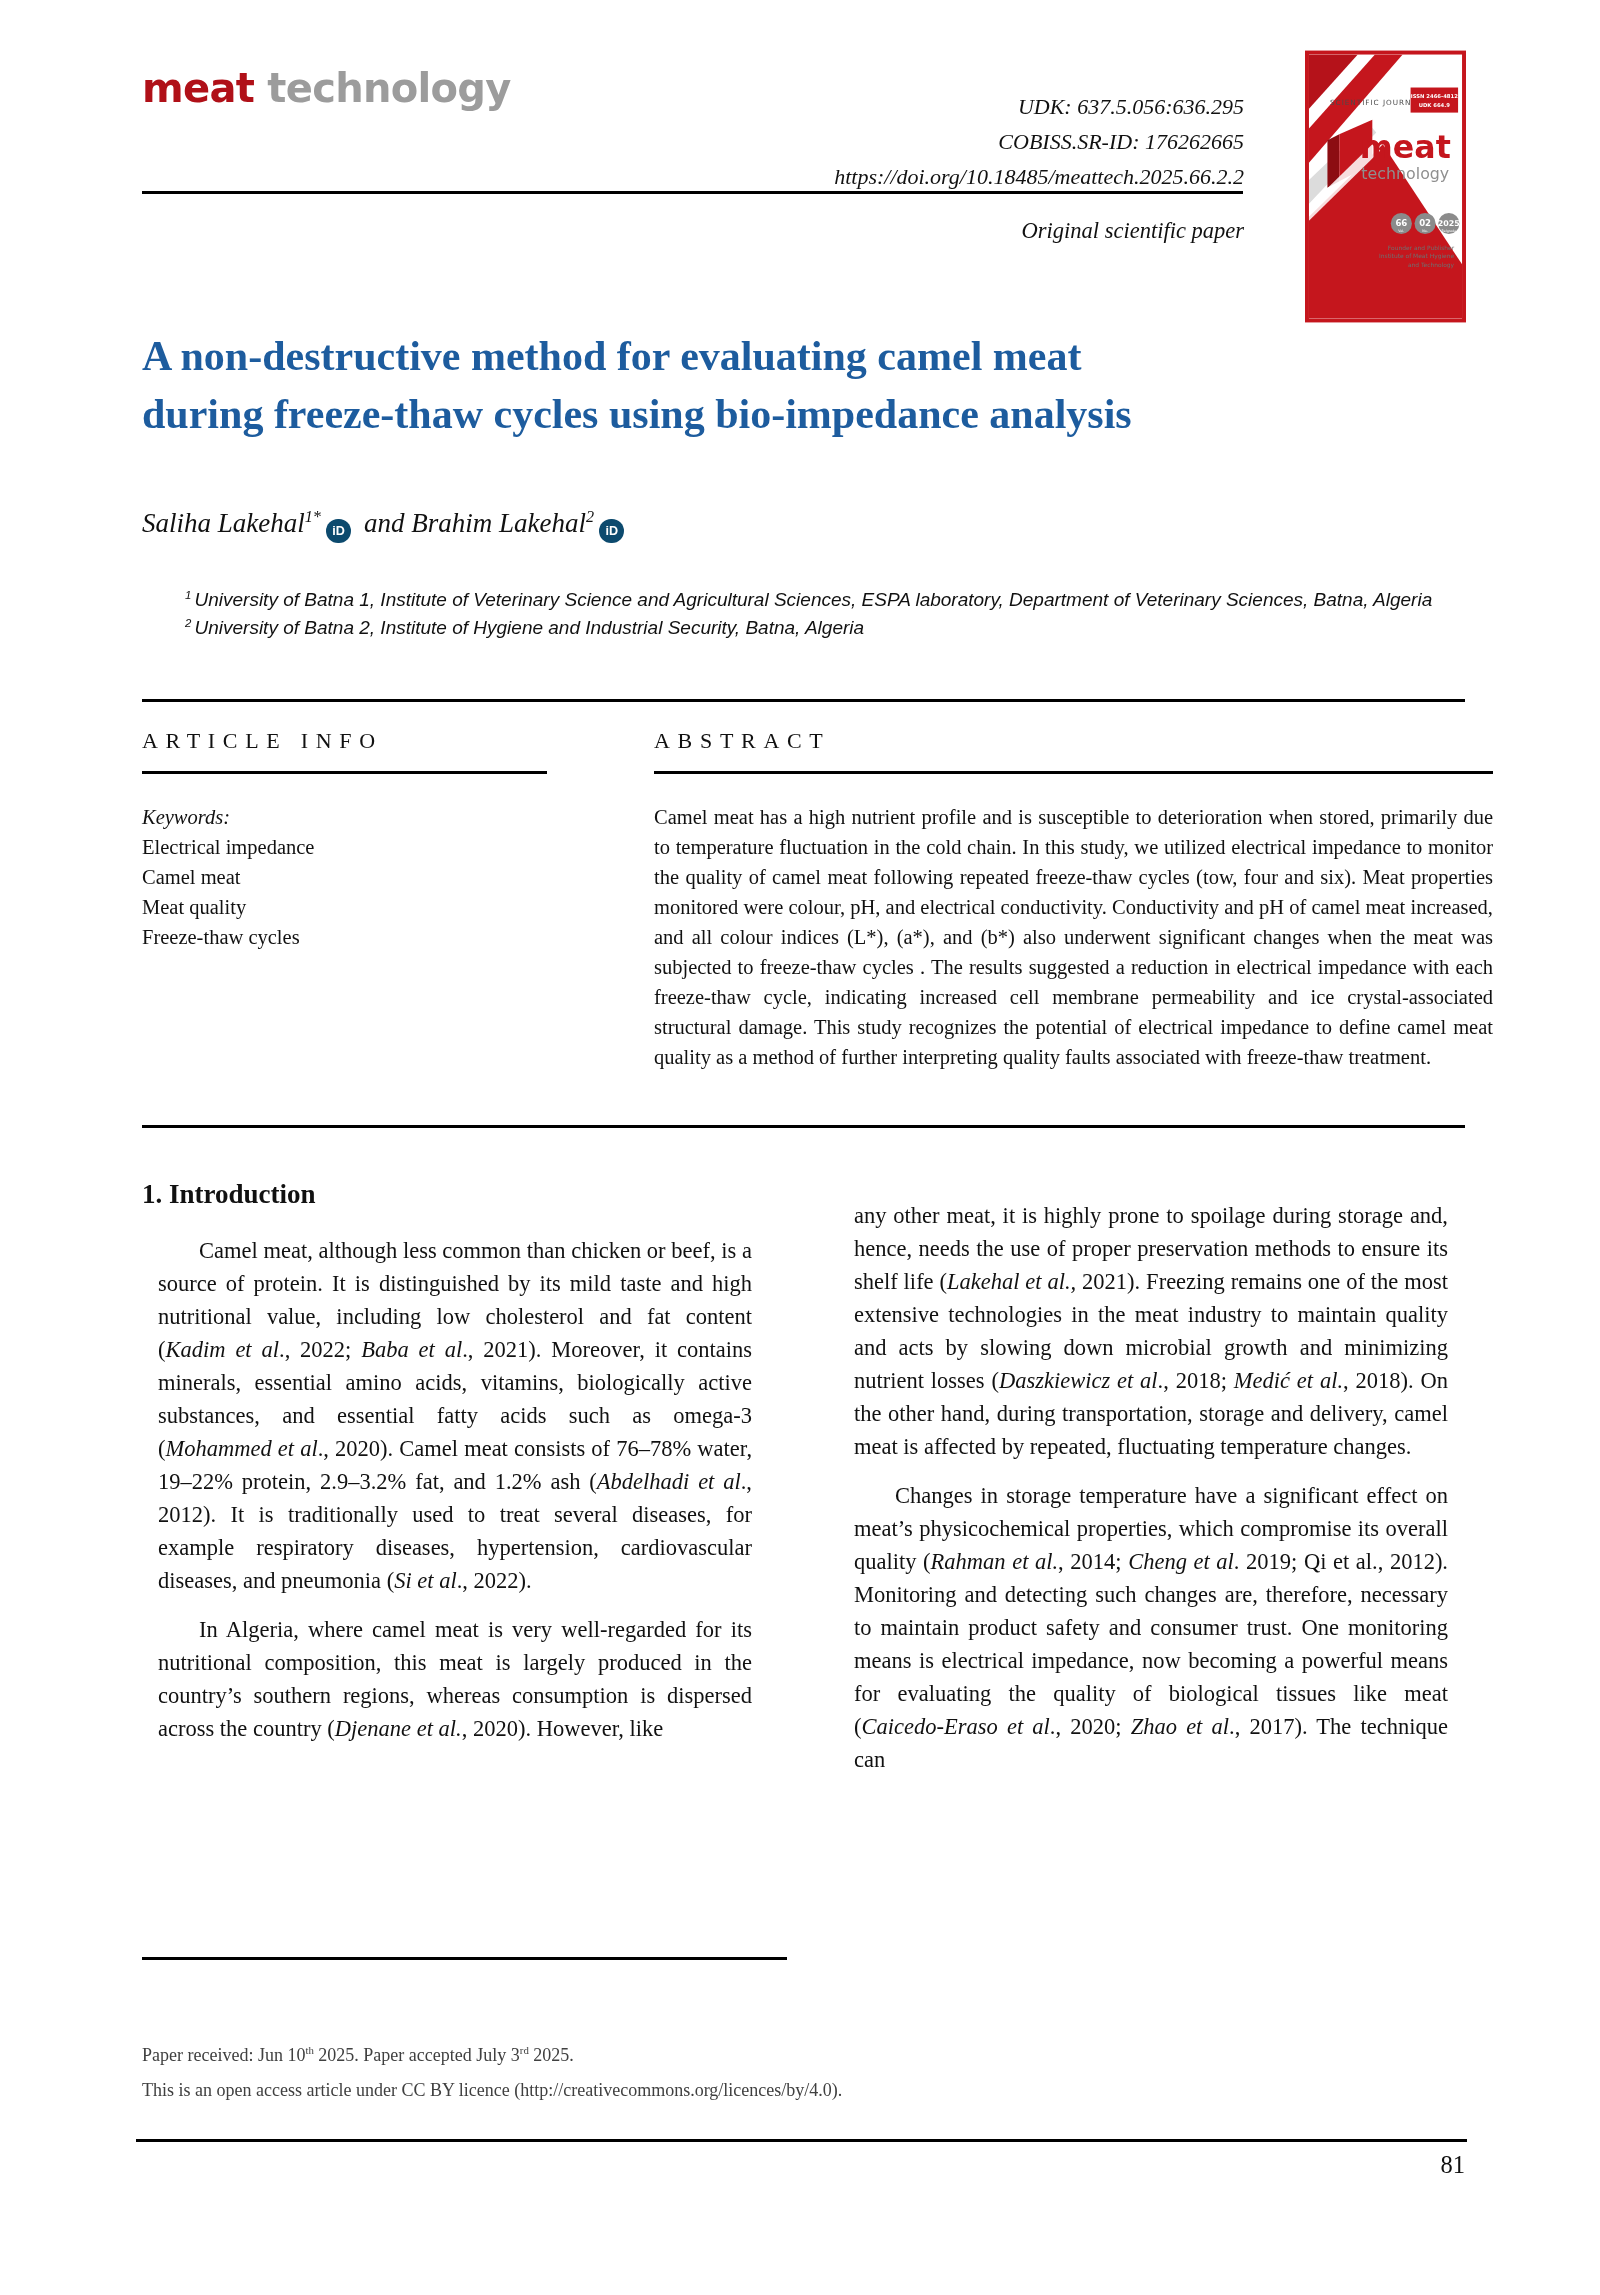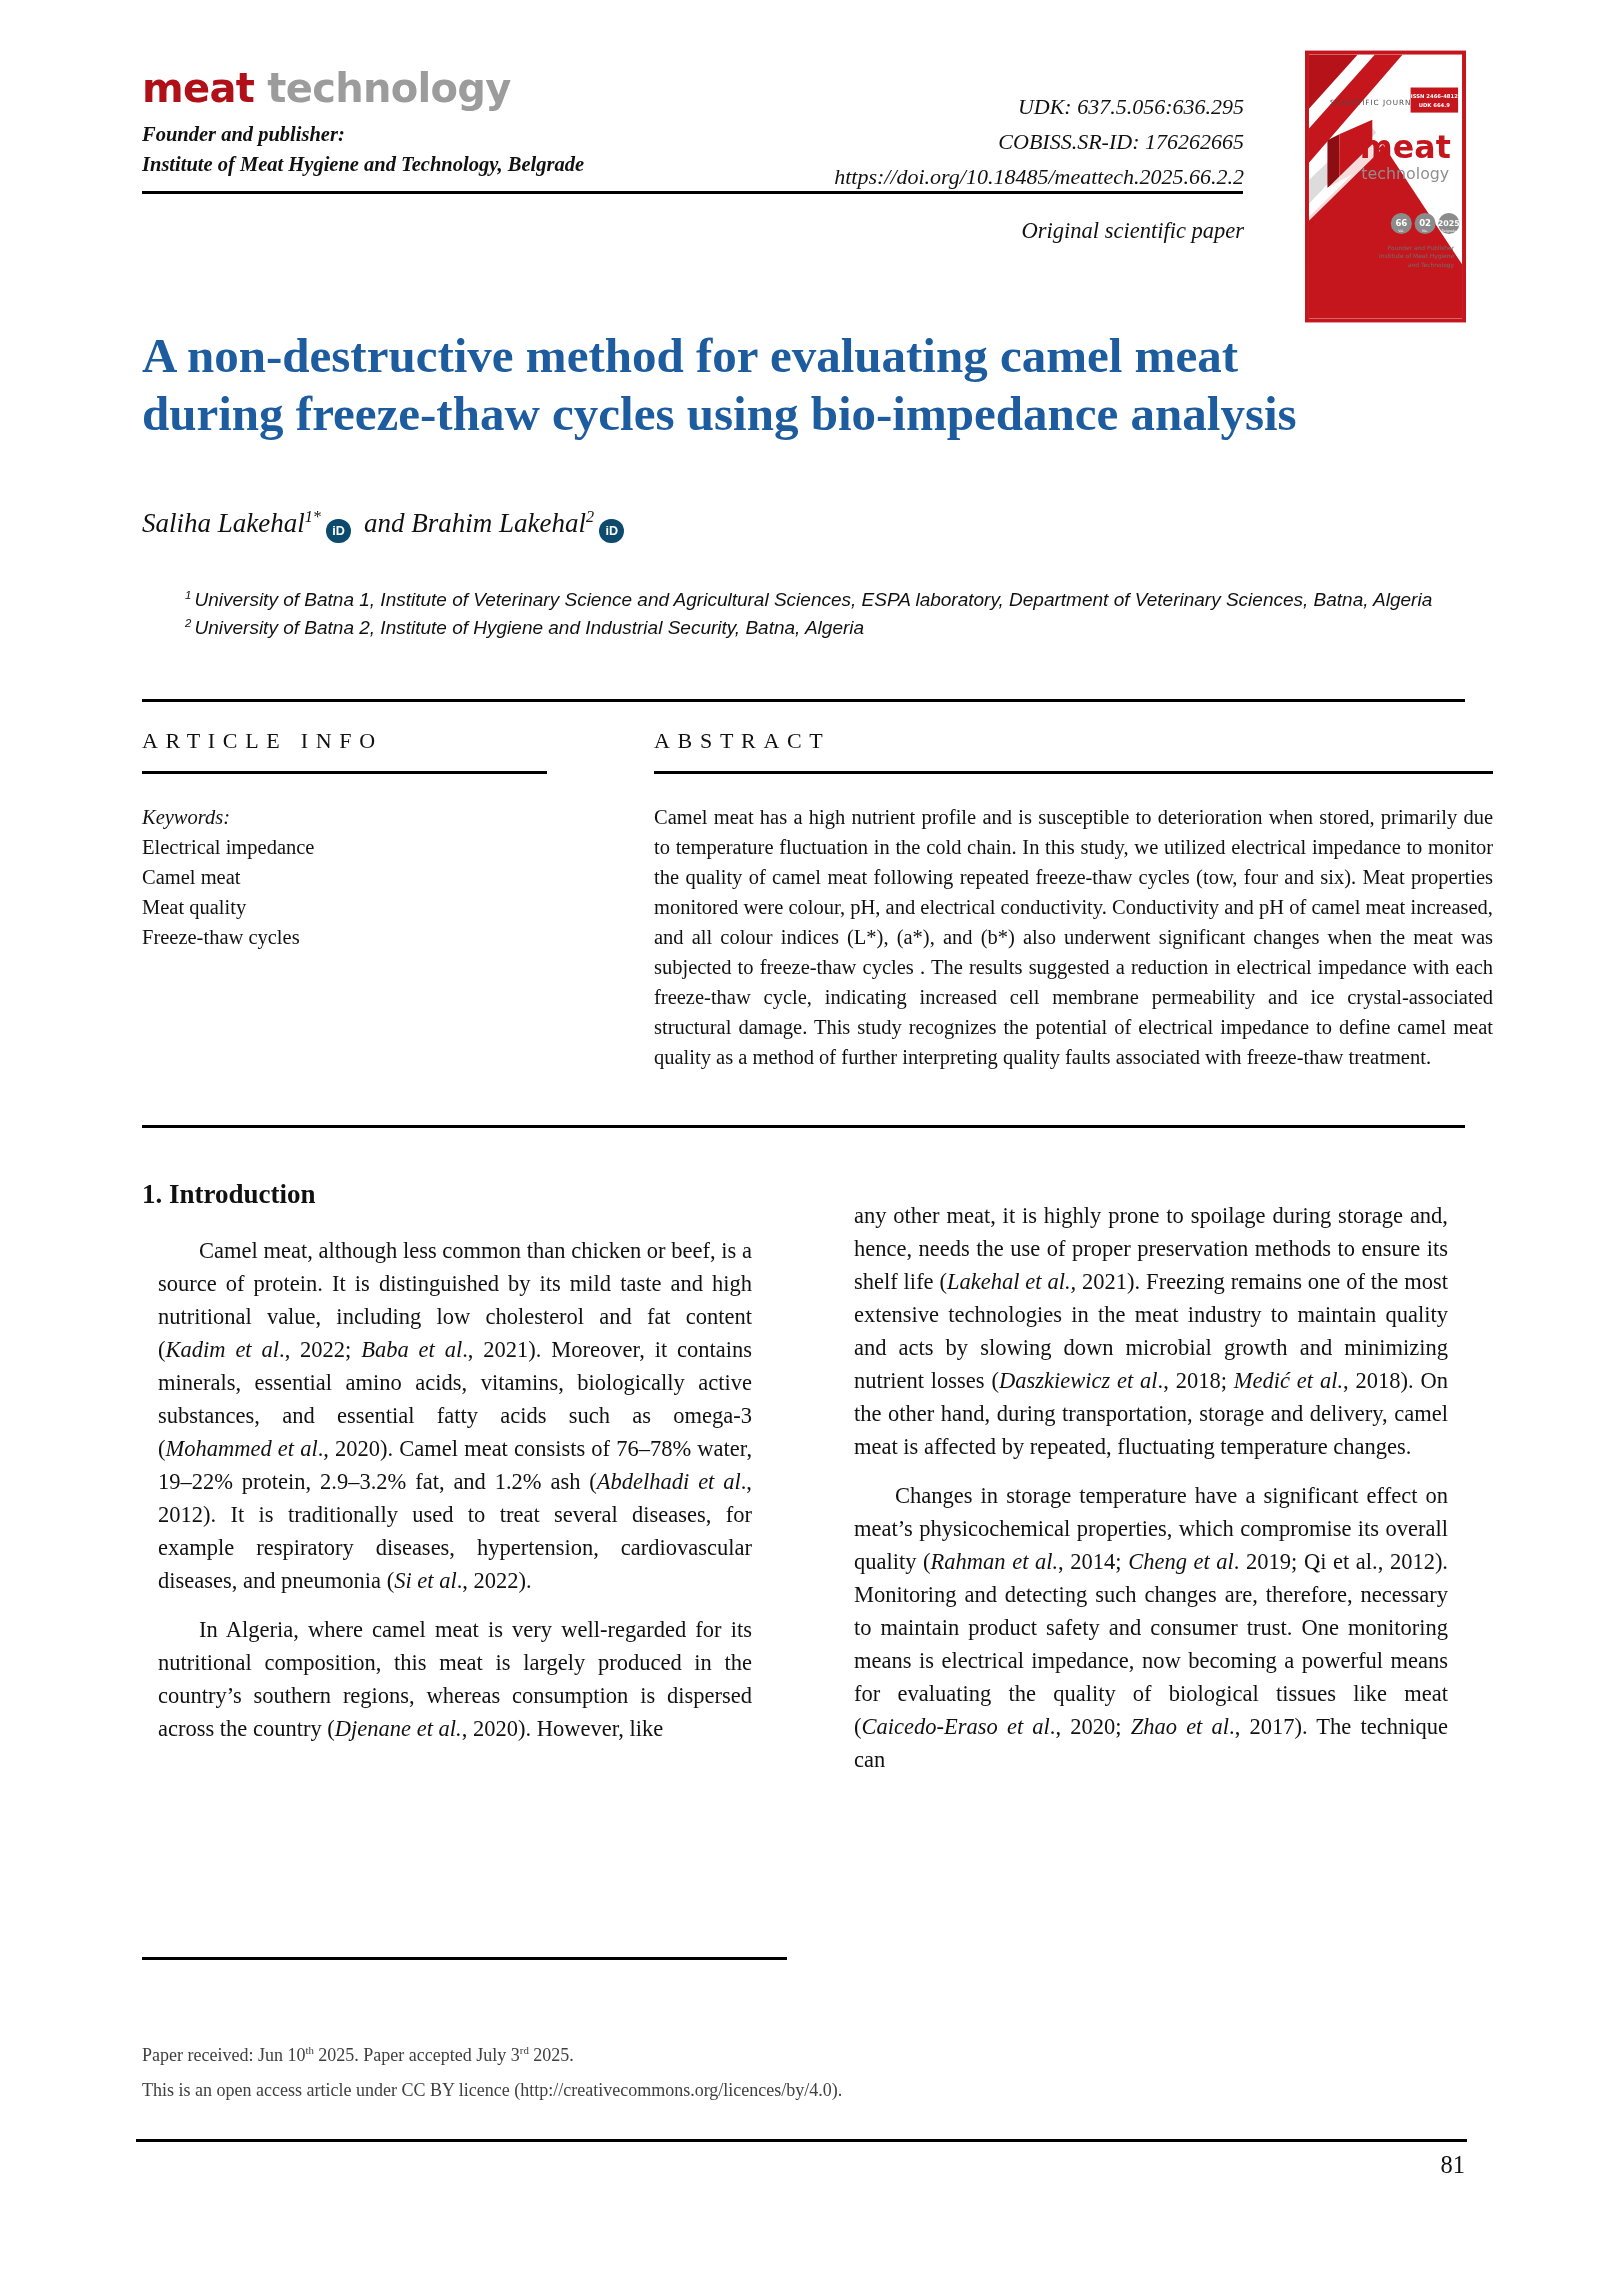--- a/index.html
+++ b/index.html
@@ -24,21 +24,21 @@
   .hdr-right{position:absolute;right:357px;top:89px;text-align:right;font-style:italic;font-size:22px;line-height:35px;}
   .rule{position:absolute;background:#000;}
   .hdr-rule{left:142px;top:191px;width:1101px;height:2.6px;}
   .paper-type{position:absolute;right:357px;top:218px;font-style:italic;font-size:22.5px;}
 
   
   .cover{position:absolute;left:1305px;top:50px;width:161px;height:273px;}
 
   
   .title{position:absolute;left:142px;top:327px;width:1171px;
-         font-size:49px;font-weight:bold;color:#1d5c9e;line-height:58px;}
+         font-size:42px;font-weight:bold;color:#1d5c9e;line-height:58px;}
   .authors{position:absolute;left:142px;top:508px;font-style:italic;font-size:27px;}
   .orcid-badge{display:inline-block;width:24.5px;height:24.5px;border-radius:50%;
     background:#0c4a6e;color:#fff;font-family:"Liberation Sans",sans-serif;
     font-style:normal;font-weight:bold;font-size:12.6px;line-height:24.5px;text-align:center;
     vertical-align:-2.6px;margin:0 6.6px 0 5.3px;}
   .affils{position:absolute;left:142px;top:586px;width:1323px;
     font-family:"Liberation Sans",sans-serif;font-style:italic;font-size:19px;line-height:28px;}
   .affil{padding-left:16px;text-indent:-16px;margin-left:43px;}
 
   .rule-1{left:142px;top:699px;width:1323px;height:2.6px;}
@@ -72,24 +72,20 @@
   .bot-rule{left:136px;top:2139px;width:1331px;height:3.3px;}
   .pageno{position:absolute;right:136px;top:2151px;font-size:24.5px;}
 </style>
 </head>
 <body>
 
 <div class="page">
 
   <div class="hdr-left">
     <div class="logo"><span class="meat">meat</span> <span class="tech">technology</span></div>
-    <div class="hdr-founder">
-      <div>Founder and publisher:</div>
-      <div>Institute of Meat Hygiene and Technology, Belgrade</div>
-    </div>
   </div>
 
   <div class="hdr-right">
     <div>UDK: 637.5.056:636.295</div>
     <div>COBISS.SR-ID: 176262665</div>
     <div>https://doi.org/10.18485/meattech.2025.66.2.2</div>
   </div>
 
   <div class="rule hdr-rule"></div>
   <div class="paper-type">Original scientific paper</div>

